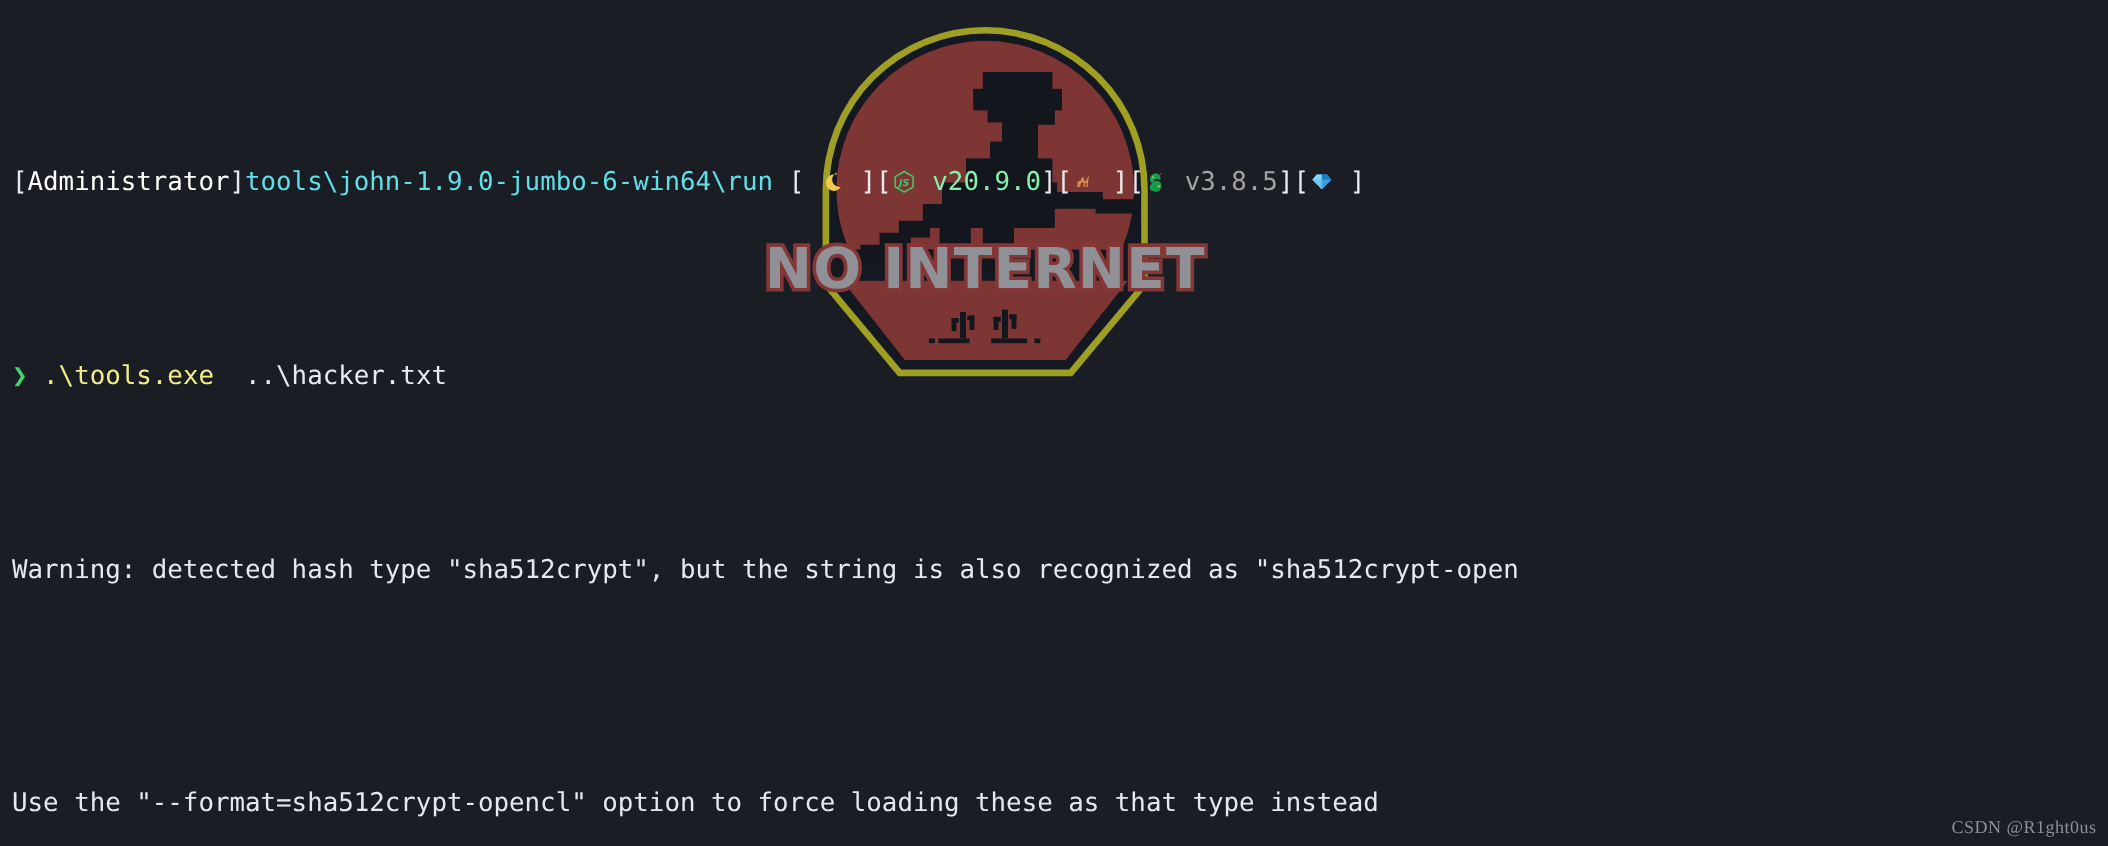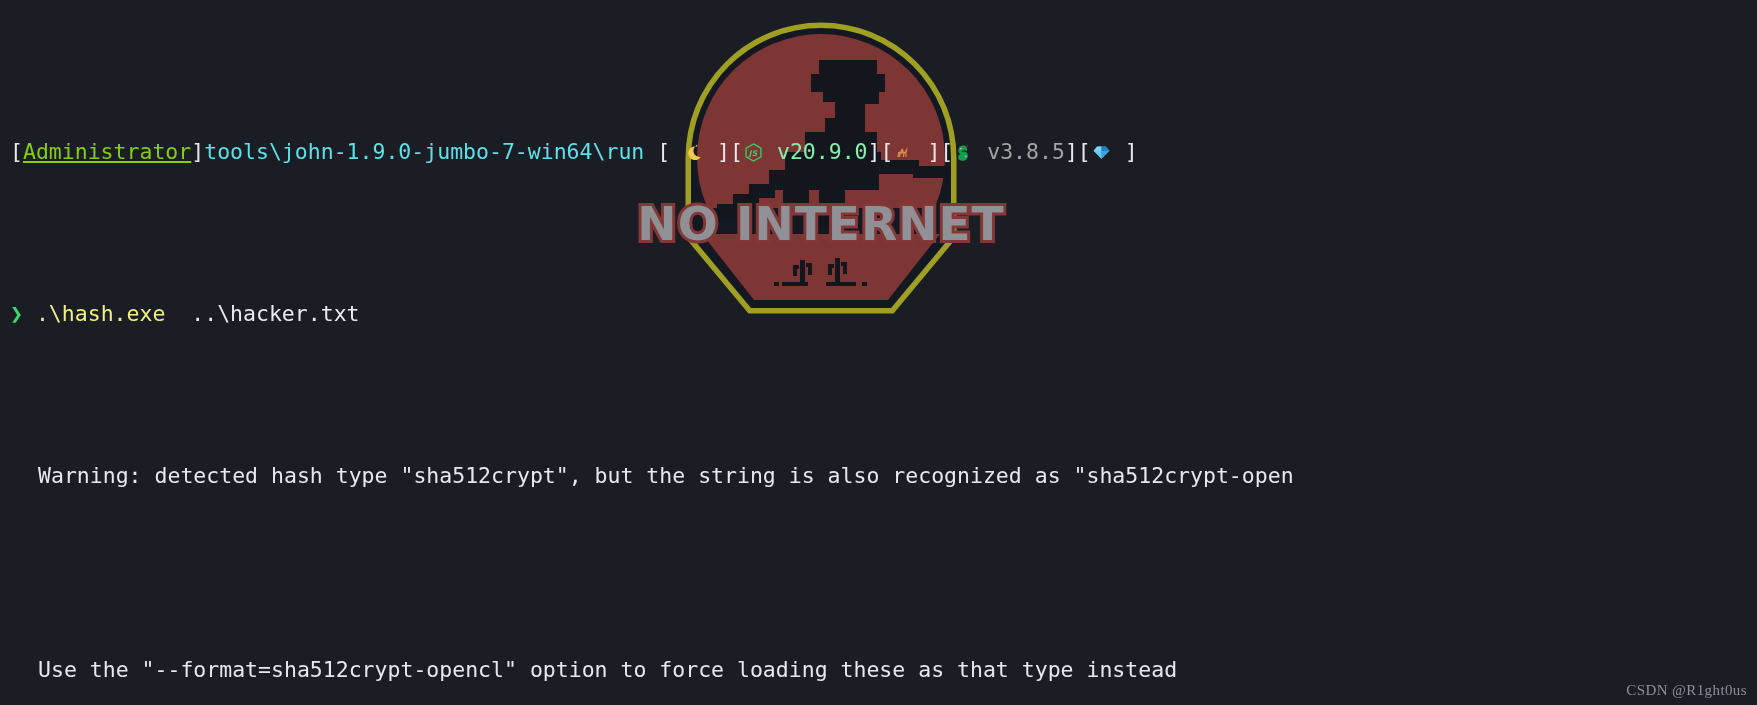--- a/index.html
+++ b/index.html
@@ -51,26 +51,26 @@
     white-space: pre;
     height: 32.4px;
     font-size: 21.5px;
     line-height: 32.4px;
   }
 
   .line.blank { color: transparent; }
 
   
   .c-bracket  { color: #e8e9ed; }
-  .c-user     { color: #84cc16; text-decoration: underline; }
+  .c-user     { color: #ffffff; }
   .c-path     { color: #5fe0e8; }
   .c-prompt   { color: #40d66f; font-weight: bold; }
   .c-cmd      { color: #f0ee85; }
   .c-arg      { color: #e9eaee; }
-  .c-out      { color: #e7e8ec; margin-left: 28px; }
+  .c-out      { color: #e7e8ec; }
   .c-green    { color: #86efac; }
   .c-yellow   { color: #a3a3a3; }
 
   
   .ic {
     display: inline-block;
     width: 21px;
     height: 21px;
     vertical-align: -4px;
     font-style: italic;
@@ -165,42 +165,42 @@
         <rect x="240" y="274" width="30" height="4"></rect>
         <rect x="188" y="274" width="5" height="4"></rect>
         <rect x="276" y="274" width="5" height="4"></rect>
       </g>
     </svg>
   </div>
 
   <div id="text-layer">
 
     
-    <div class="line"><span class="c-bracket">[</span><span class="c-user">Administrator</span><span class="c-bracket">]</span><span class="c-path">tools\john-1.9.0-jumbo-7-win64\run</span><span class="c-bracket"> [ </span><span class="ic"><svg viewBox="0 0 24 24">
+    <div class="line"><span class="c-bracket">[</span><span class="c-user">Administrator</span><span class="c-bracket">]</span><span class="c-path">tools\john-1.9.0-jumbo-6-win64\run</span><span class="c-bracket"> [ </span><span class="ic"><svg viewBox="0 0 24 24">
             <path d="M16.2 3.2c-1 .5-1.9 1.2-2.6 2.1-2.5 3.1-2 7.6 1.1 10.1 1.6 1.3 3.5 1.8 5.4 1.6-1.3 2.2-3.6 3.7-6.3 3.7C9.5 20.7 6 17.2 6 12.9 6 8.9 9 5.6 12.9 5.1c1.1-.1 2.2 0 3.3.3z" fill="#f2c94c"></path>
           </svg></span><span class="c-bracket"> ][</span><span class="ic"><svg viewBox="0 0 24 24">
             <path d="M12 2.2l8.5 4.9v9.8L12 21.8 3.5 16.9V7.1L12 2.2z" fill="none" stroke="#3dc96b" stroke-width="1.5"></path>
             <text x="12" y="16" font-family="DejaVu Sans, sans-serif" font-size="9" font-weight="bold" fill="#3dc96b" text-anchor="middle">JS</text>
           </svg></span><span class="c-bracket"> </span><span class="c-green">v20.9.0</span><span class="c-bracket">][</span><span class="ic"><svg viewBox="0 0 24 24">
             <path d="M5 17l.6-4.2c.1-.9.9-1.6 1.8-1.6h1.1l.8-2.6c.2-.6.8-1 1.4-.9.5.1.9.5 1 1l.4 2.5h1.6c.6-1.4 1.1-2.6 1.6-3.1.4-.4.9-.2 1 .4.1.9-.2 2-.7 2.9l-.2 5.6h-1.4l.2-4h-1l-.6 4h-1.4l.5-4H9l-.9 4H6.7L7 13.6h-.1L6.4 17H5z" fill="#d98b4e"></path>
             <path d="M15.6 6.6c.4-.3.9-.2 1.1.2.2.4 0 .9-.4 1.1" fill="#d98b4e"></path>
           </svg></span><span class="c-bracket"> ][</span><span class="ic"><svg viewBox="0 0 24 24">
             <path d="M12 4c-4 0-6 2.5-6 5.5 0 2 1 3.5 2.5 4.3-1.6.6-2.7 1.9-2.7 3.7 0 2.4 2.1 4 5 4 3.6 0 6.2-2.3 6.2-5.8 0-3-2-4.8-4.6-4.8-1.4 0-2.4.5-3 1.1.2-1.6 1.5-2.7 3.3-2.7 1.2 0 2.2.4 2.9 1l.7-1.3C15.4 4.6 13.9 4 12 4z" fill="#179c4e"></path>
             <circle cx="9" cy="7.6" r=".9" fill="#f2c94c"></circle>
             <circle cx="14.6" cy="16.4" r=".9" fill="#f2c94c"></circle>
             <path d="M15 4.8l1.4-1.1.5 1.5z" fill="#e04040"></path>
           </svg></span><span class="c-bracket"> </span><span class="c-yellow">v3.8.5</span><span class="c-bracket">][</span><span class="ic"><svg viewBox="0 0 24 24">
             <path d="M7 5h10l4 5-9 9-9-9z" fill="#32a0e8"></path>
             <path d="M7 5h5v14L3 10z" fill="#7fd4f7"></path>
             <path d="M12 5h5l4 5-9 9z" fill="#1b7fc4"></path>
             <path d="M3 10h18l-9 9z" fill="#5bbdf0" opacity=".55"></path>
           </svg></span><span class="c-bracket"> ]</span></div>
 
     
-    <div class="line"><span class="c-prompt">❯</span><span> </span><span class="c-cmd">.\hash.exe</span><span>  </span><span class="c-arg">..\hacker.txt</span></div>
+    <div class="line"><span class="c-prompt">❯</span><span> </span><span class="c-cmd">.\tools.exe</span><span>  </span><span class="c-arg">..\hacker.txt</span></div>
 
     
     <div class="line c-out">Warning: detected hash type "sha512crypt", but the string is also recognized as "sha512crypt-open</div>
     <div class="line c-out blank"></div>
     <div class="line c-out">Use the "--format=sha512crypt-opencl" option to force loading these as that type instead</div>
     
     
     
     
     

